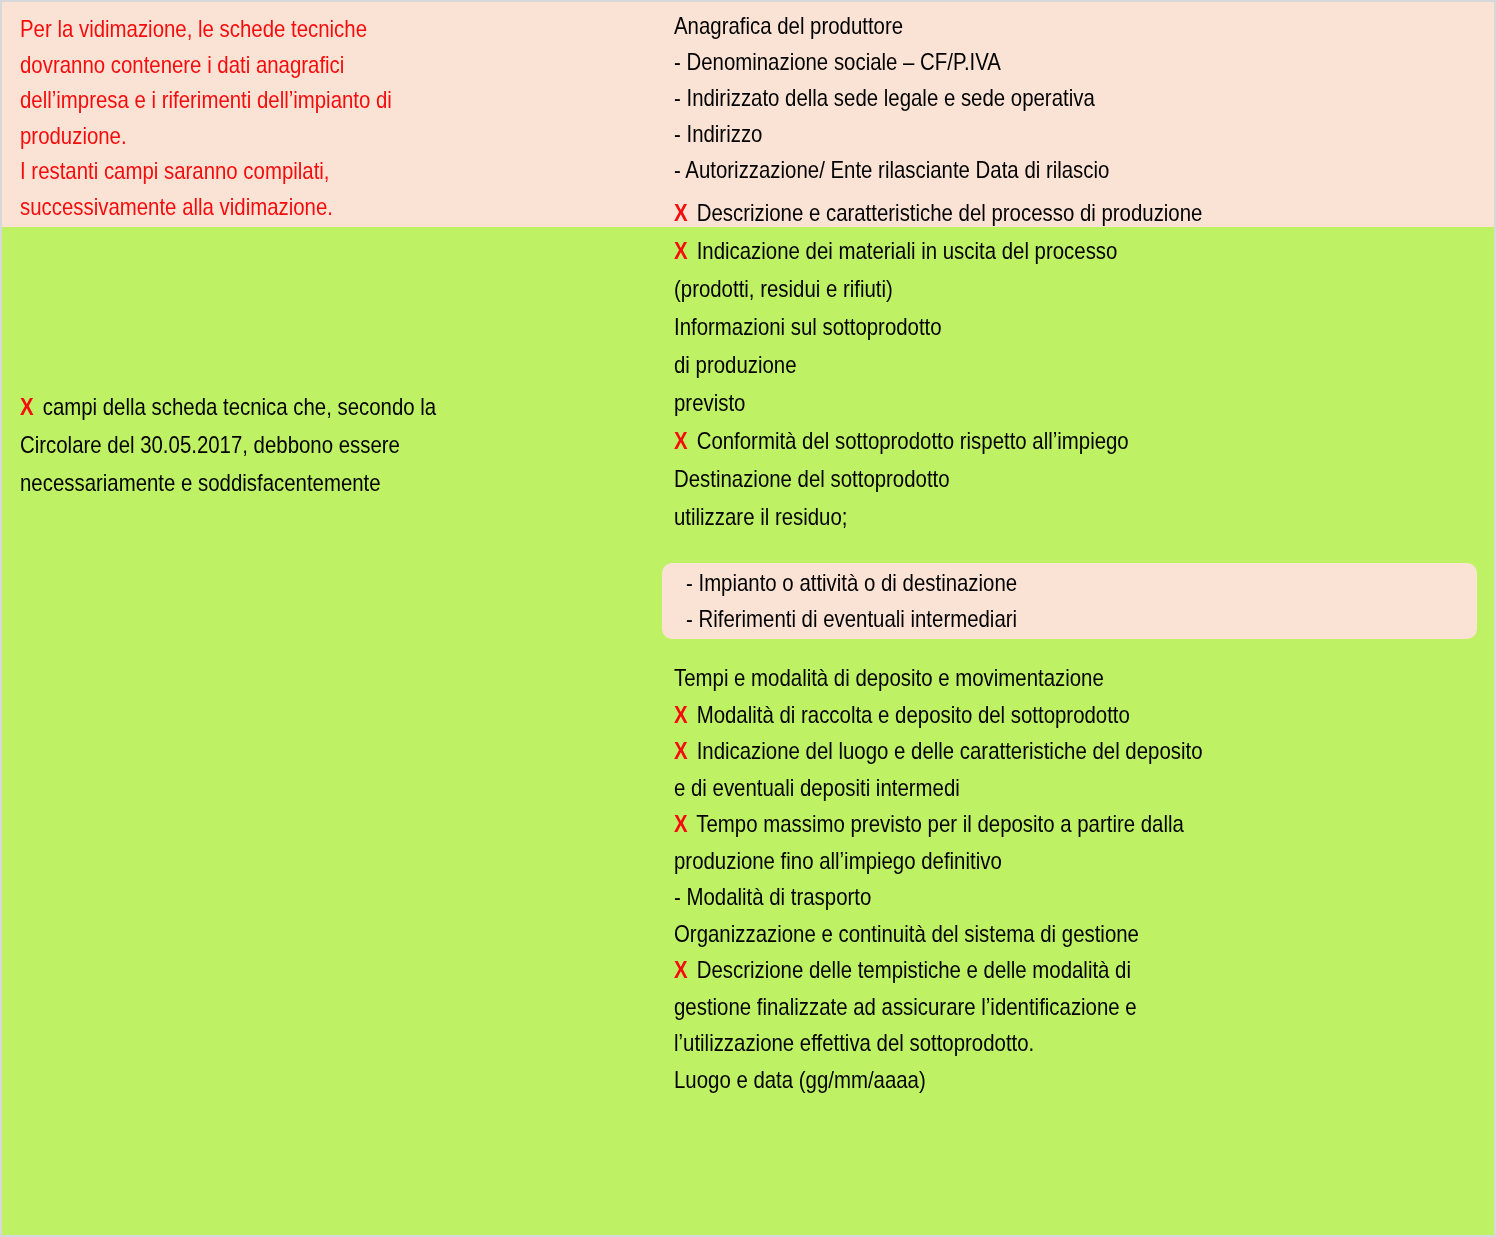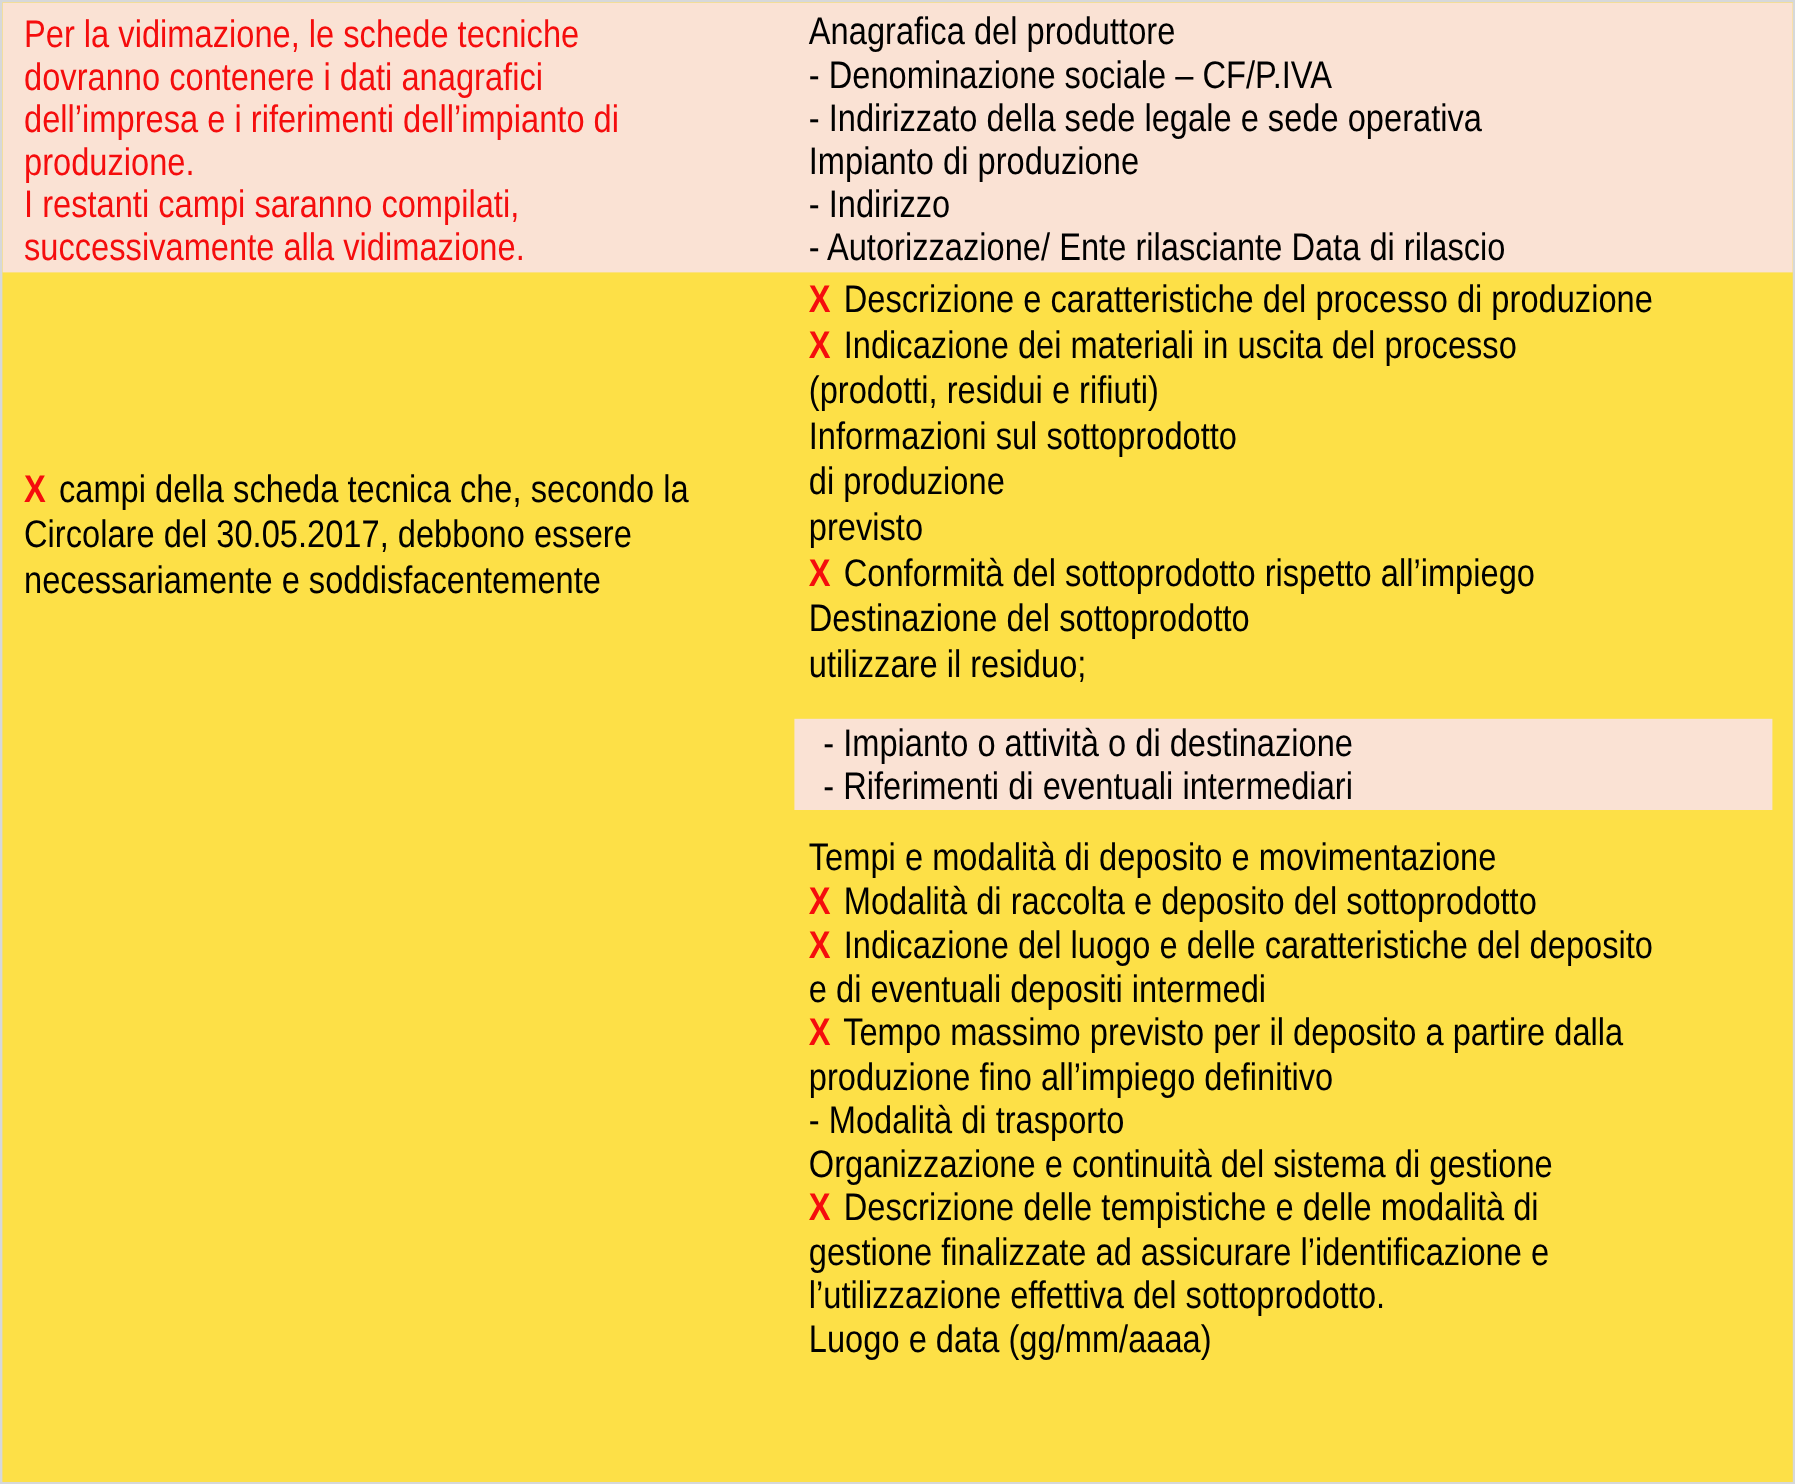--- a/index.html
+++ b/index.html
@@ -8,25 +8,25 @@
     --text: #000000;
     --border: #d6d8da;
   }
   html, body { margin: 0; padding: 0; background: #ffffff; }
   .page {
     position: relative;
     width: 1496px;
     height: 1237px;
     box-sizing: border-box;
     border: 2px solid var(--border);
-    background: #fde047;
+    background: #bef264;
     overflow: hidden;
     color: var(--text);
     font-family: "Liberation Sans", "DejaVu Sans", sans-serif;
-    font-size: 32px;
+    font-size: 24px;
   }
   .top-band {
     position: absolute;
     left: 0; top: 0;
     width: 100%;
     height: 225px;
     background: var(--peach);
     z-index: 0;
   }
   .col-left-intro {
@@ -50,20 +50,21 @@
   }
   .sec-header .line { line-height: 36px; }
   .sec-list1 { margin-top: 6px; }
   .sec-list1 .line { line-height: 38px; }
   .band-box {
     box-sizing: border-box;
     margin: 27px 0 0 -12px;
     width: 815px;
     padding: 2px 0 2px 24px;
     background: var(--peach);
+    border-radius: 10px;
   }
   .band-box .line { line-height: 36px; }
   .sec-list2 { margin-top: 21px; }
   .sec-list2 .line { line-height: 36.5px; }
   .line { white-space: nowrap; }
   .txt {
     display: inline-block;
     transform: scaleX(0.85);
     transform-origin: 0 50%;
   }
@@ -93,21 +94,20 @@
       <div class="line"><span class="txt"><span class="xm">X</span> campi della scheda tecnica che, secondo la</span></div>
       <div class="line"><span class="txt">Circolare del 30.05.2017, debbono essere</span></div>
       <div class="line"><span class="txt">necessariamente e soddisfacentemente</span></div>
     </div>
 
   <div class="col-right">
     <div class="sec-header">
         <div class="line"><span class="txt">Anagrafica del produttore</span></div>
         <div class="line"><span class="txt">- Denominazione sociale – CF/P.IVA</span></div>
         <div class="line"><span class="txt">- Indirizzato della sede legale e sede operativa</span></div>
-        <div class="line"><span class="txt">Impianto di produzione</span></div>
         <div class="line"><span class="txt">- Indirizzo</span></div>
         <div class="line"><span class="txt">- Autorizzazione/ Ente rilasciante Data di rilascio</span></div>
       </div>
     <div class="sec-list1">
         <div class="line"><span class="txt"><span class="xm">X</span> Descrizione e caratteristiche del processo di produzione</span></div>
         <div class="line"><span class="txt"><span class="xm">X</span> Indicazione dei materiali in uscita del processo</span></div>
         <div class="line"><span class="txt">(prodotti, residui e rifiuti)</span></div>
         <div class="line"><span class="txt">Informazioni sul sottoprodotto</span></div>
         <div class="line"><span class="txt">di produzione</span></div>
         <div class="line"><span class="txt">previsto</span></div>

